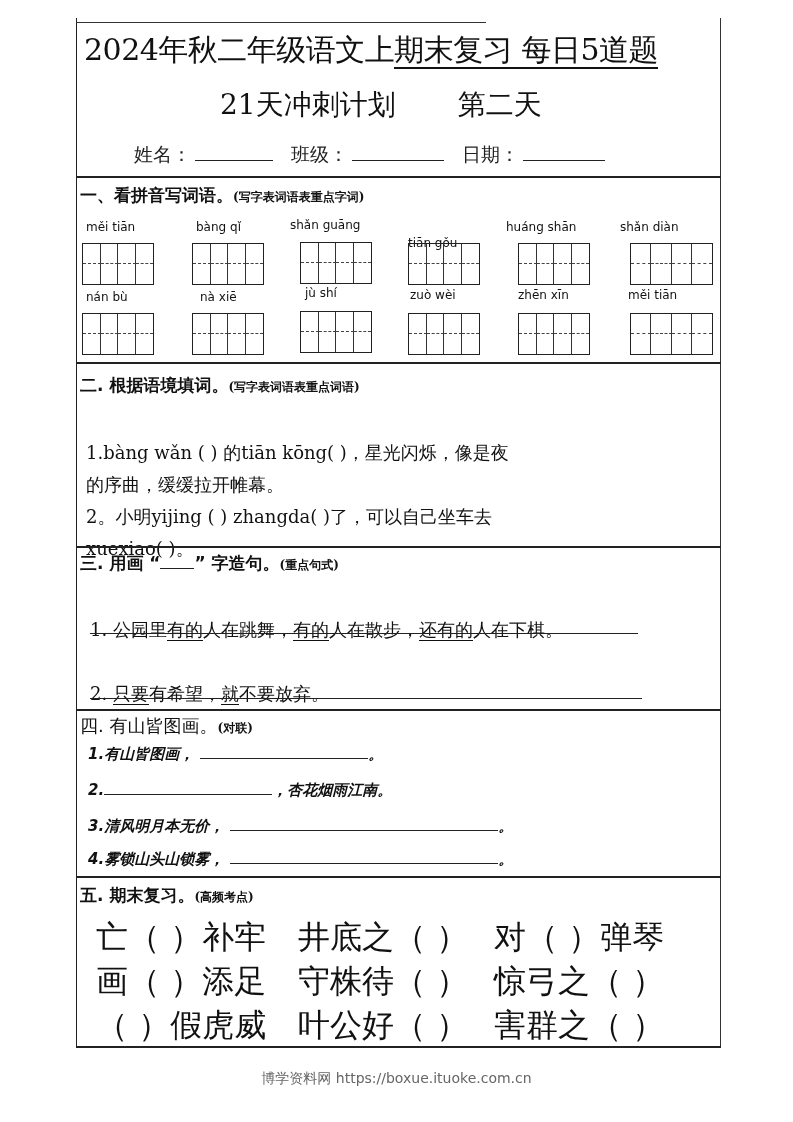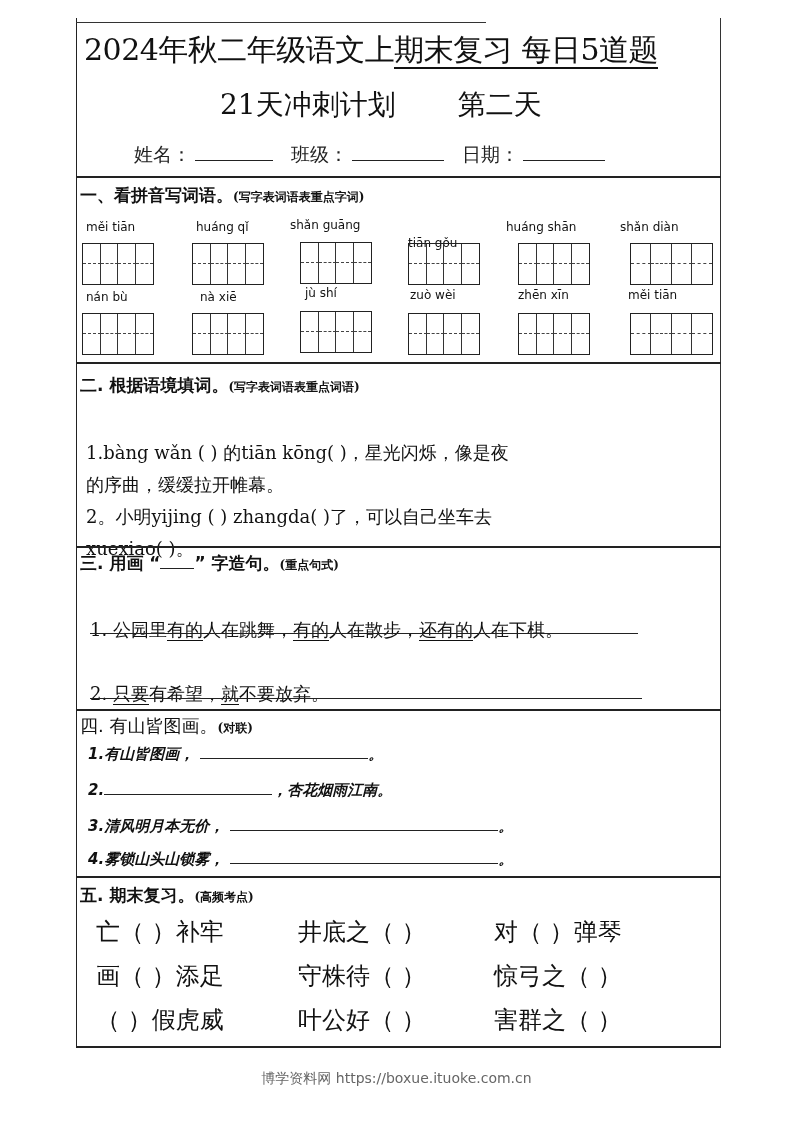--- a/index.html
+++ b/index.html
@@ -19,21 +19,21 @@
   .grid { position:absolute; width:72px; height:42px; border:1.5px solid #222; box-sizing:border-box; display:flex; flex-wrap:wrap; }
   .grid span { width:25%; height:50%; box-sizing:border-box; border-right:1px solid #333; border-bottom:1px dashed #444; }
   .grid span:nth-child(4n) { border-right:none; }
   .grid span:nth-child(n+5) { border-bottom:none; }
   .mono { font-family:"DejaVu Sans Mono", monospace; }
   .line { position:absolute; font-size:18px; white-space:nowrap; font-family:"DejaVu Serif", serif;margin-top:36px; }
   .ul { border-bottom:1.5px solid #111; }
   .answer-line { position:absolute; height:0; border-top:1.5px solid #222; }
   .blank-inline { display:inline-block; border-bottom:1.5px solid #222; height:14px; vertical-align:baseline; }
   .s4 { position:absolute; left:88px; font-size:15px; font-weight:bold; white-space:nowrap;font-style:italic; }
-  .idiom { position:absolute; font-size:24px; white-space:nowrap; font-family:"DejaVu Sans", sans-serif;text-align:center; }
+  .idiom { position:absolute; font-size:32px; white-space:nowrap; font-family:"DejaVu Sans", sans-serif;text-align:center; }
   .footer { position:absolute; top:1070px; left:0; width:793px; text-align:center; font-size:14px; color:#666; }
 </style>
 </head>
 <body>
 
 <div class="sheet"></div>
 <div class="topline"></div>
 
 <div class="title1">
   <span>2024年秋二年级语文上</span><span class="u">期末复习 每日5道题</span>
@@ -47,21 +47,21 @@
   <span>日期：</span><span class="blank" style="width:82px"></span>
 </div>
 
 <div class="hline" style="top:176px"></div>
 
 <div class="sec-title" style="top:184px">
   <span>一、看拼音写词语。</span><span class="note">(写字表词语表重点字词)</span>
 </div>
 
 <div class="py" style="left:86px;top:220px">měi tiān</div>
-<div class="py" style="left:196px;top:220px">huáng qǐ</div>
+<div class="py" style="left:196px;top:220px">bàng qǐ</div>
 <div class="py" style="left:290px;top:218px">shǎn guāng</div>
 <div class="py" style="left:408px;top:236px">tiān gǒu</div>
 <div class="py" style="left:506px;top:220px">huáng shān</div>
 <div class="py" style="left:620px;top:220px">shǎn diàn</div>
 
 <div class="grid" style="left:82px;top:243px">
     <span></span>
     <span></span>
     <span></span>
     <span></span>

